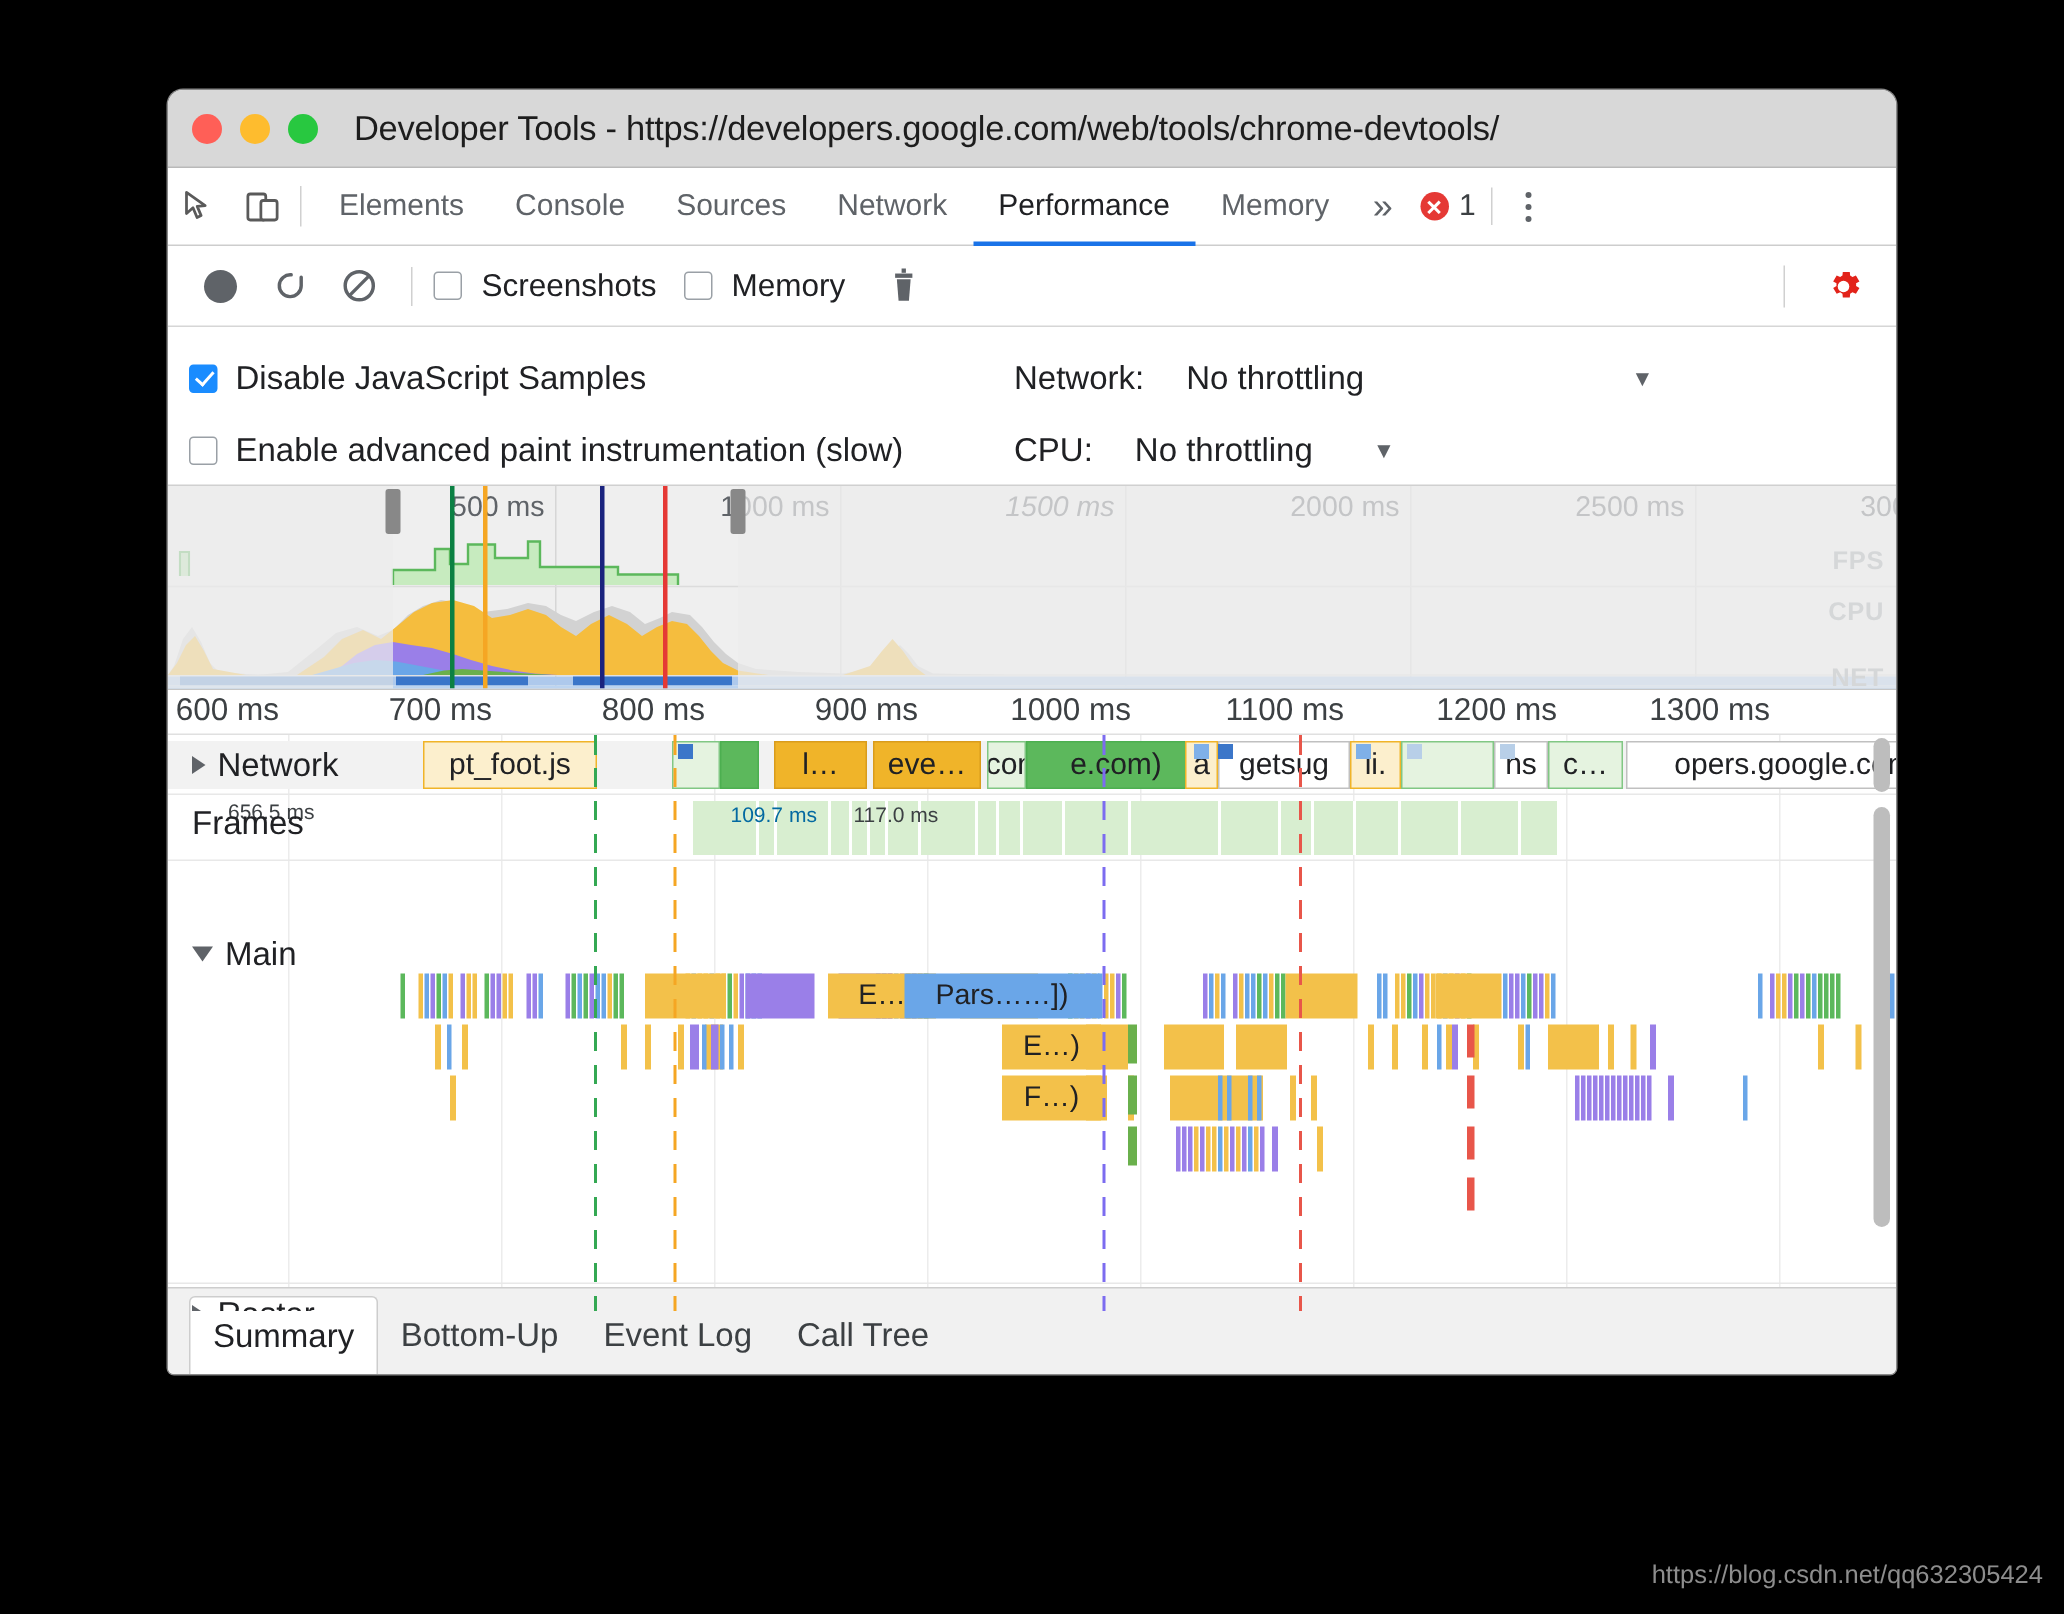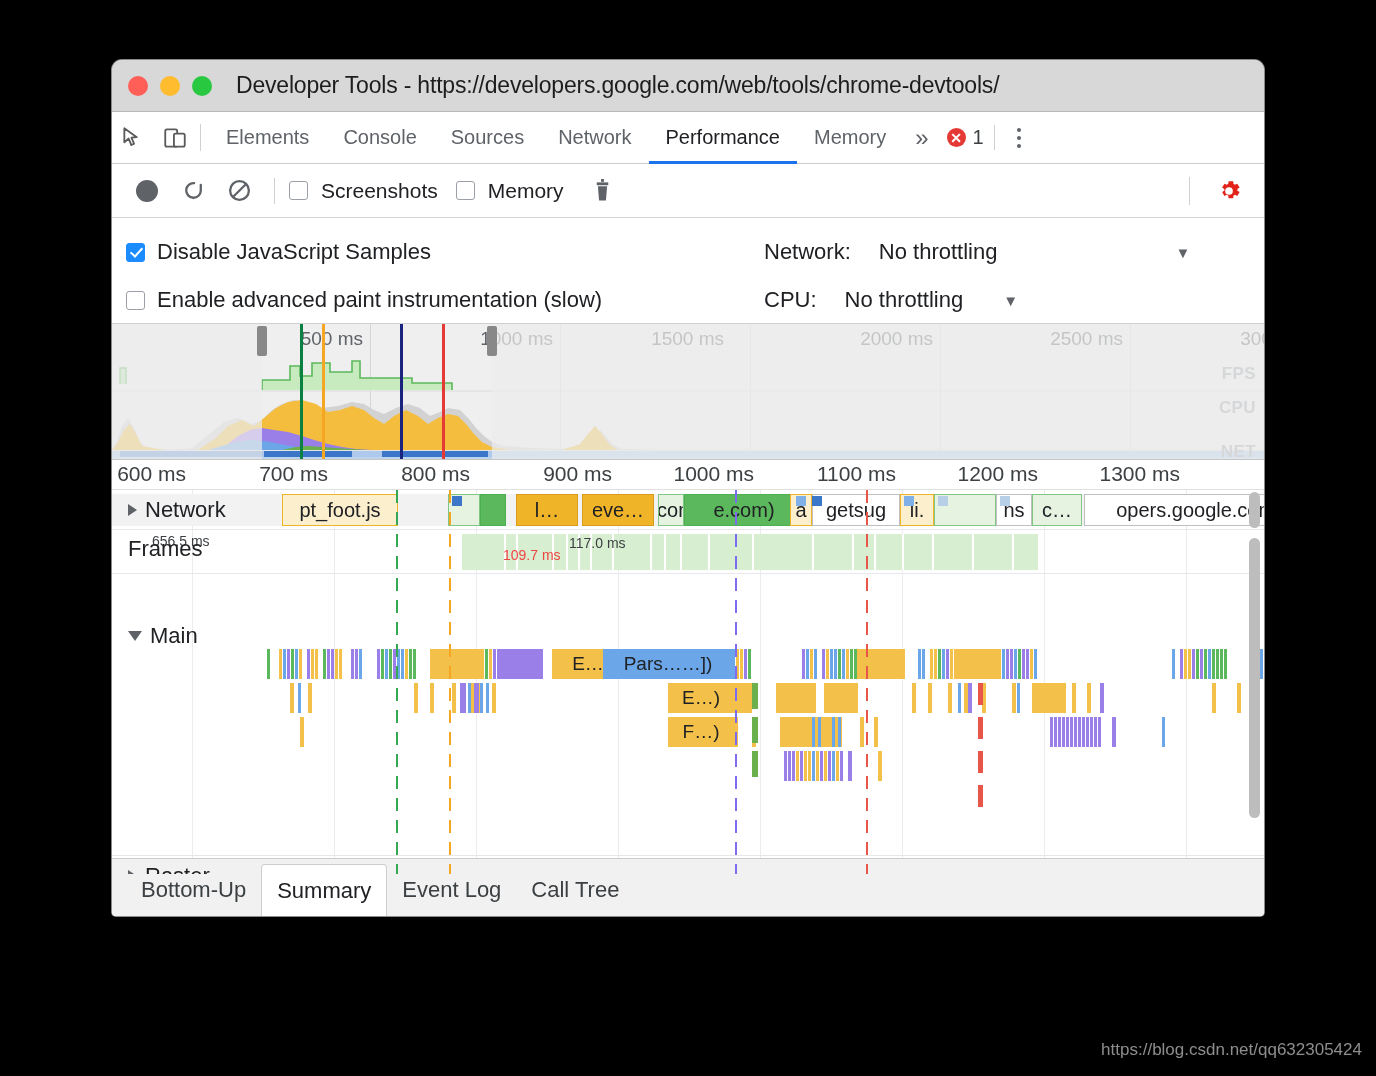--- a/index.html
+++ b/index.html
@@ -101,21 +101,21 @@
   .cb-label { font-size: 21px; color: #202124; white-space: nowrap; }
   #rbar-spacer { flex: 1; }
   #rbar-sep2 { width: 1px; height: 28px; background: #d0d0d0; margin: 0 14px 0 0; }
 
   
   #settings-pane {
     height: 106px; background: #fff; border-bottom: 1px solid #d0d0d0;
     position: relative; padding: 10px 0 0 0;
   }
   .setting-row { display: flex; align-items: center; height: 48px; }
-  .setting-left { width: 652px; display: flex; align-items: center; padding-left: 14px; gap: 12px; }
+  .setting-left { width: 564px; display: flex; align-items: center; padding-left: 14px; gap: 12px; }
   .setting-left .cb-label { font-size: 22px; }
   .setting-right { display: flex; align-items: center; gap: 28px; }
   .setting-label { font-size: 22px; color: #202124; }
   .setting-value { font-size: 22px; color: #202124; }
   .caret { font-size: 15px; color: #5f6368; line-height: 1; }
   #net-caret { margin-left: 150px; }
   #cpu-caret { margin-left: 12px; }
 
   
   #overview {
@@ -352,21 +352,21 @@
       </div>
     </div>
 
     <div id="overview">
       <div id="ov-ruler">
           <div class="ov-tick" style="left: 258px;"></div>
           <div class="ov-tick-label" style="left: 258px;">500 ms</div>
           <div class="ov-tick" style="left: 448px;"></div>
           <div class="ov-tick-label" style="left: 448px;">1000 ms</div>
           <div class="ov-tick" style="left: 638px;"></div>
-          <div class="ov-tick-label" style="left: 619px;">1500 ms</div>
+          <div class="ov-tick-label" style="left: 638px; font-style: italic;">1500 ms</div>
           <div class="ov-tick" style="left: 828px;"></div>
           <div class="ov-tick-label" style="left: 828px;">2000 ms</div>
           <div class="ov-tick" style="left: 1018px;"></div>
           <div class="ov-tick-label" style="left: 1018px;">2500 ms</div>
           <div class="ov-tick-label" style="left: 1208px;">3000 ms</div>
         </div>
       <div id="ov-body">
         <svg id="ov-svg" width="1152" height="102" viewBox="0 0 1152 102" preserveAspectRatio="none" style="position:absolute;left:0;top:0;">
             <line x1="0" y1="33" x2="1152" y2="33" stroke="#dcdcdc" stroke-width="1"></line>
             <line x1="0" y1="92" x2="1152" y2="92" stroke="#dcdcdc" stroke-width="1"></line>
@@ -470,21 +470,21 @@
             <div style="position: absolute; left: 596px; top: 4px; width: 2px; height: 36px; background: rgb(255, 255, 255);"></div>
             <div style="position: absolute; left: 640px; top: 4px; width: 2px; height: 36px; background: rgb(255, 255, 255);"></div>
             <div style="position: absolute; left: 700px; top: 4px; width: 2px; height: 36px; background: rgb(255, 255, 255);"></div>
             <div style="position: absolute; left: 740px; top: 4px; width: 2px; height: 36px; background: rgb(255, 255, 255);"></div>
             <div style="position: absolute; left: 762px; top: 4px; width: 2px; height: 36px; background: rgb(255, 255, 255);"></div>
             <div style="position: absolute; left: 790px; top: 4px; width: 2px; height: 36px; background: rgb(255, 255, 255);"></div>
             <div style="position: absolute; left: 820px; top: 4px; width: 2px; height: 36px; background: rgb(255, 255, 255);"></div>
             <div style="position: absolute; left: 860px; top: 4px; width: 2px; height: 36px; background: rgb(255, 255, 255);"></div>
             <div style="position: absolute; left: 900px; top: 4px; width: 2px; height: 36px; background: rgb(255, 255, 255);"></div>
             <div style="position: absolute; left: 926px; top: 4px; width: 2px; height: 36px; background: rgb(255, 255, 255);"></div>
-            <div style="position: absolute; left: 375px; top: 17px; font-size: 14px; color: #ef4444; z-index: 11; margin-left: 16px;">109.7 ms</div>
+            <div style="position: absolute; left: 375px; top: 5px; font-size: 14px; color: #0369a1; z-index: 11;">109.7 ms</div>
             <div style="position: absolute; left: 457px; top: 5px; font-size: 14px; color: rgb(60, 64, 67); z-index: 11;">117.0 ms</div>
           </div>
         <div style="position:absolute;left:40px;top:3px;font-size:14px;color:#3c4043;z-index:12;">656.5 ms</div>
         <div class="track-header" style="top:6px;height:auto;">
           <div class="track-name">Frames</div>
         </div>
         <div class="row-sep" style="bottom:0;"></div>
       </div>
 
 
@@ -713,26 +713,26 @@
           <div class="dashmark" style="left: 337px; top: 0px; height: 406px; background: repeating-linear-gradient(rgb(245, 166, 35) 0px, rgb(245, 166, 35) 13px, transparent 13px, transparent 22px);"></div>
           <div class="dashmark" style="left: 623px; top: 0px; height: 406px; background: repeating-linear-gradient(rgb(124, 108, 240) 0px, rgb(124, 108, 240) 13px, transparent 13px, transparent 22px);"></div>
           <div class="dashmark" style="left: 754px; top: 0px; height: 406px; background: repeating-linear-gradient(rgb(232, 86, 74) 0px, rgb(232, 86, 74) 13px, transparent 13px, transparent 22px);"></div>
         </div>
 
       <div class="vscroll" style="top:2px;height:36px;"></div>
       <div class="vscroll" style="top:48px;height:280px;"></div>
     </div>
 
     <div id="bottom-tabs">
+      <div class="btab active">
+          <span>Summary</span>
+        </div>
       <div class="btab">
           <span>Bottom-Up</span>
         </div>
-      <div class="btab active">
-          <span>Summary</span>
-        </div>
       <div class="btab">
           <span>Event Log</span>
         </div>
       <div class="btab">
           <span>Call Tree</span>
         </div>
     </div>
 
   </div>
 

